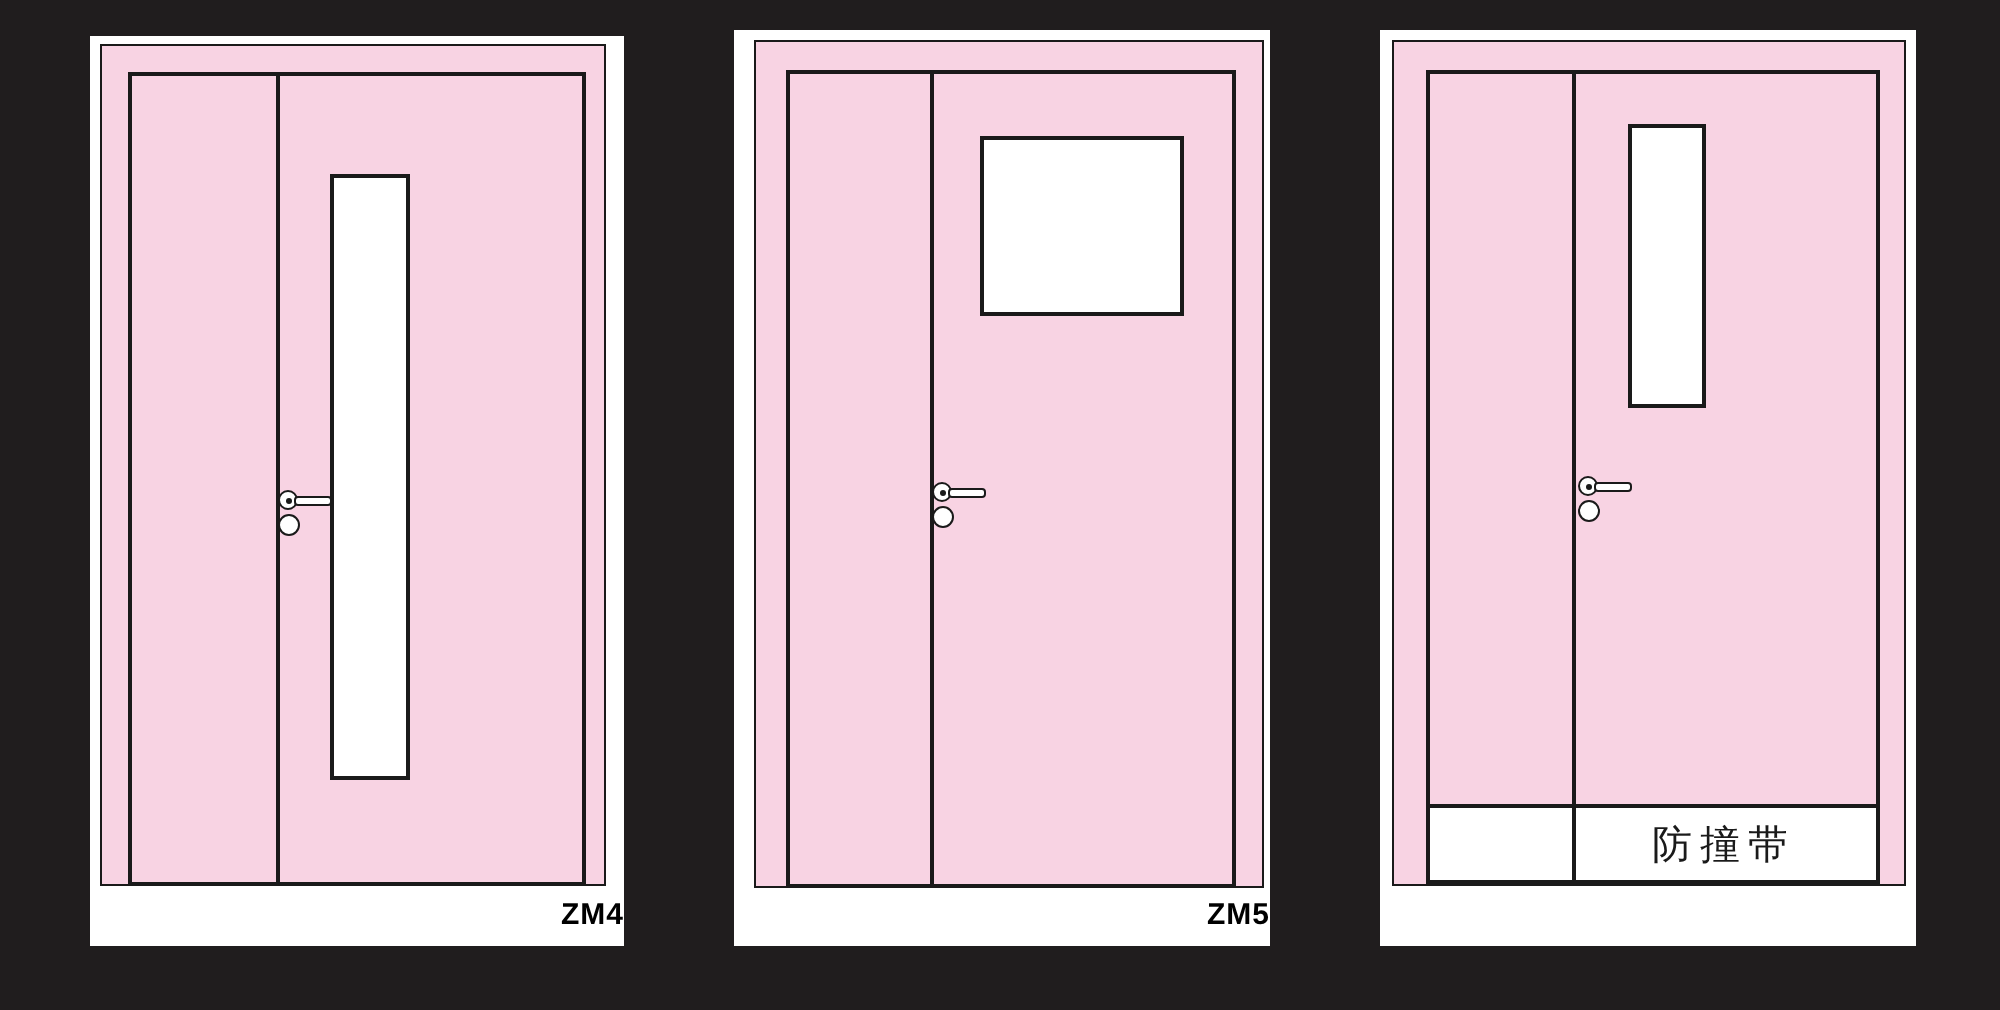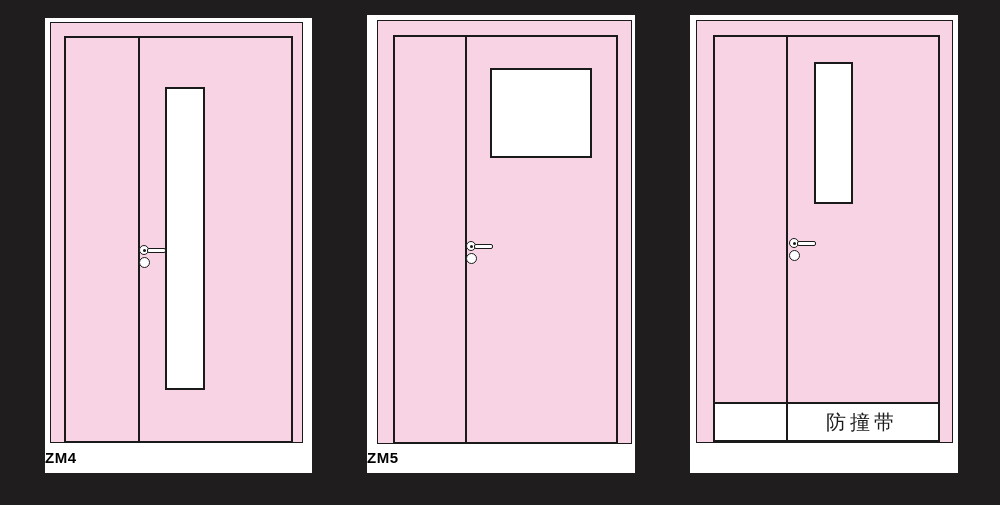--- a/index.html
+++ b/index.html
@@ -56,21 +56,21 @@
   .bump-strip{position:absolute;left:0;right:0;bottom:0;height:38px;background:var(--mat-white);
     border-top:2px solid var(--outline);box-sizing:border-box;z-index:1;}
   .bump-strip .strip-text{
     position:absolute;left:71px;right:0;top:0;bottom:0;
     display:flex;align-items:center;justify-content:center;
     font-family:"DejaVu Serif","Liberation Serif",serif;
     font-size:20px;letter-spacing:4px;color:var(--outline);
   }
 
   .caption{
-    position:absolute;left:0;right:0;bottom:7px;text-align:left;
+    position:absolute;left:0;right:0;bottom:7px;text-align:right;
     font-size:15px;font-weight:bold;color:#000;letter-spacing:0.5px;
   }
 </style>
 </head>
 <body>
 
 <div class="canvas">
 
   <figure>
     <div class="mat p1">

